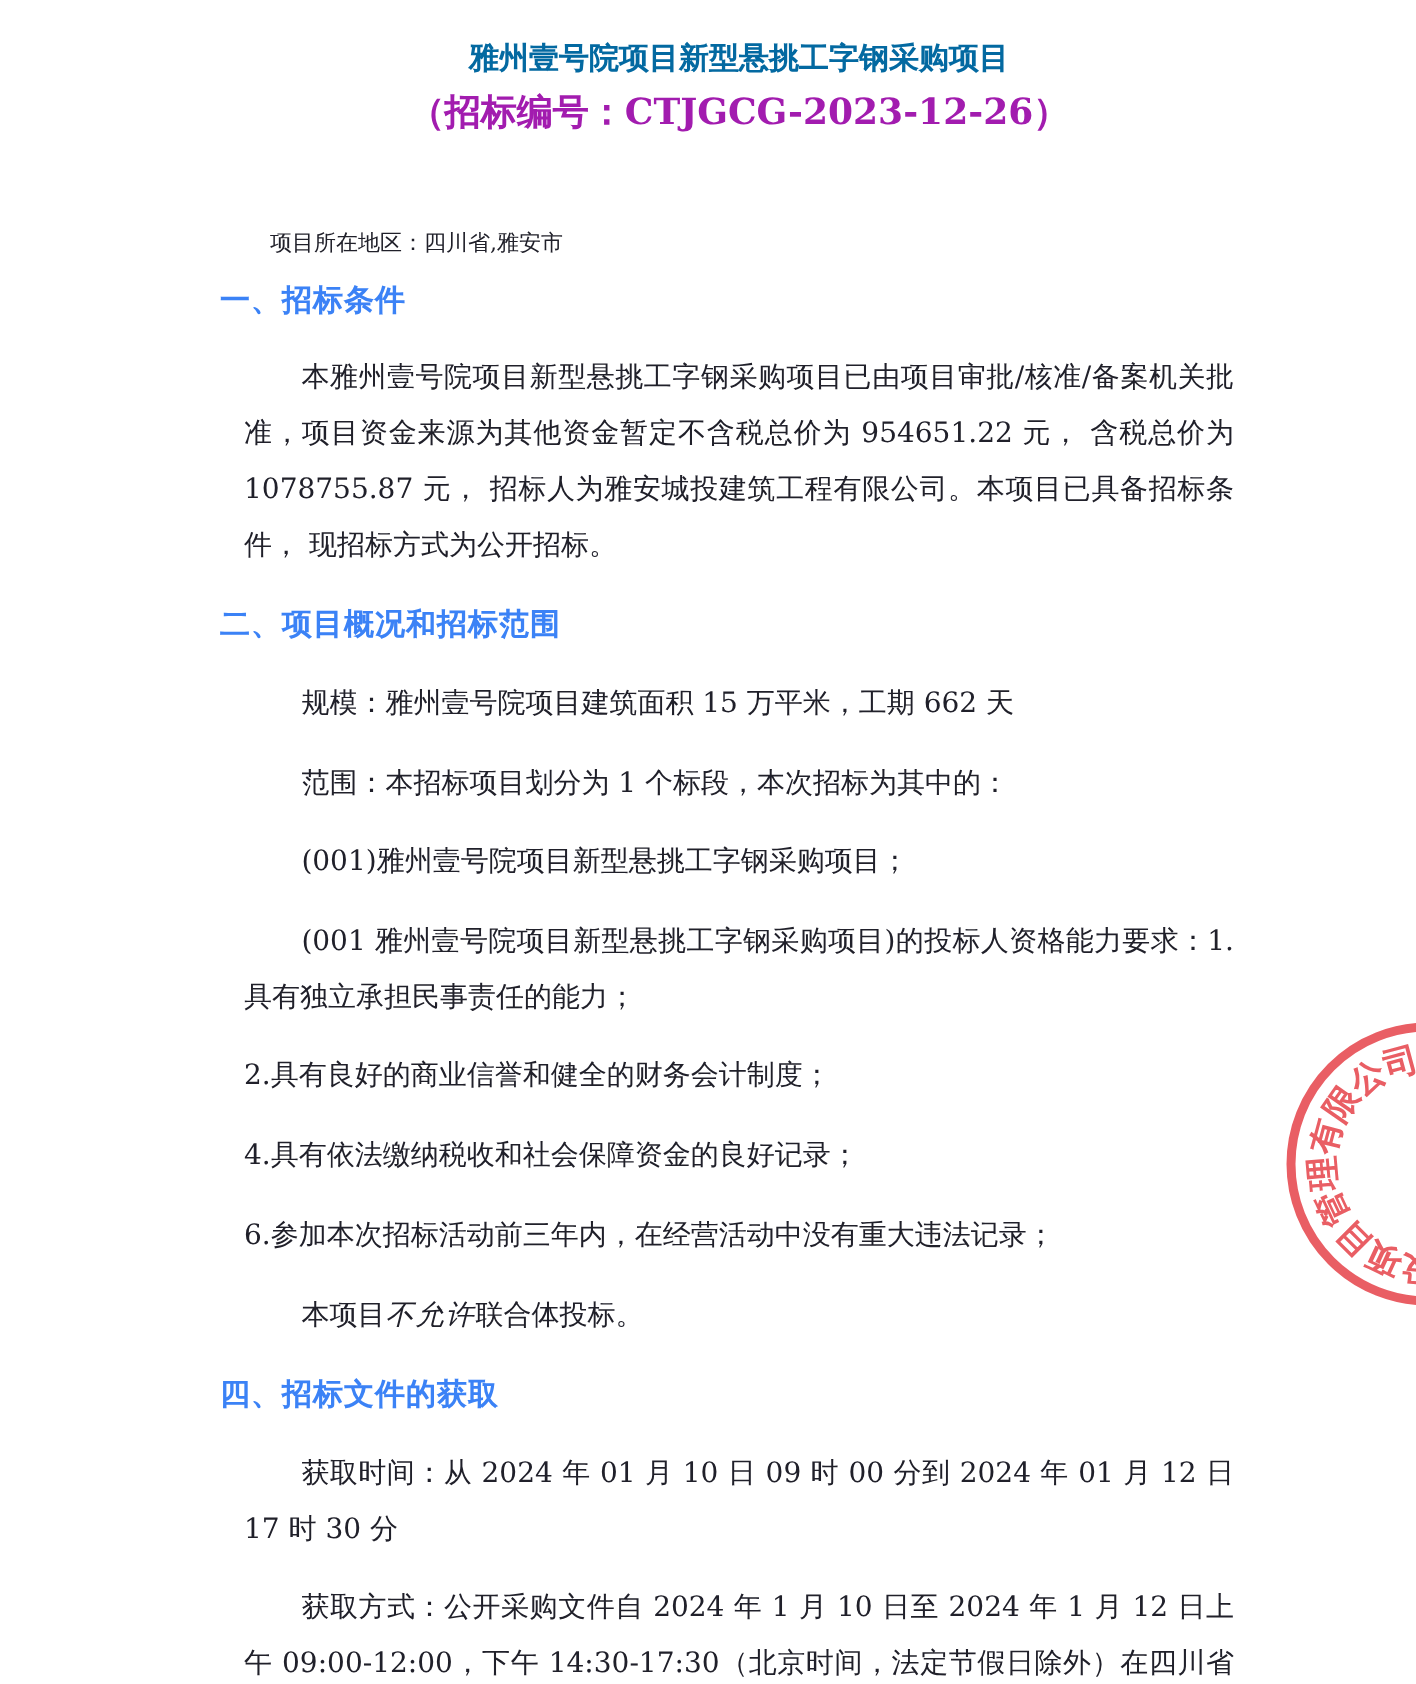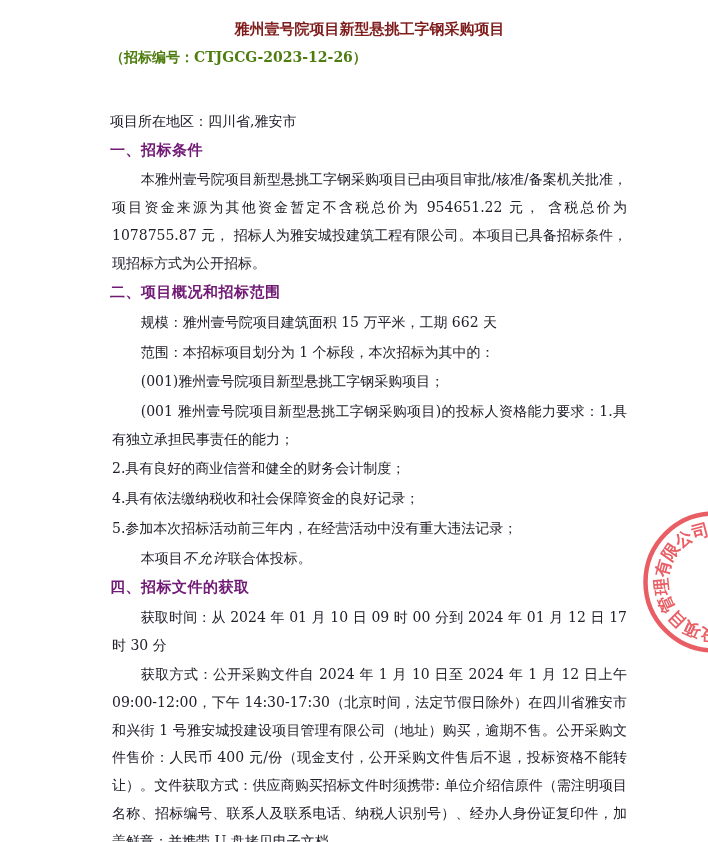--- a/index.html
+++ b/index.html
@@ -14,45 +14,47 @@
   .content{
     position:absolute;
     left:110px;top:16px;
     width:519px;
   }
   .title{
     text-align:center;
     font-size:15px;
     font-weight:bold;
     line-height:26px;
-    color:#7f1d1d;
+    color:#0369a1;
   }
   .subtitle{
-    font-size:14px;
+    text-align:center;
+    font-size:18px;
     font-weight:bold;
     line-height:26px;
     margin-top:2px;
-    color:#4d7c0f;
+    color:#a21caf;
   }
   .location{
     margin-top:38px;
-    font-size:14px;
+    font-size:11px;
     line-height:27.7px;
+    margin-left:25px;
   }
   h2.heading{
     font-family:"DejaVu Sans","Liberation Sans",sans-serif;
     font-size:15px;
     font-weight:bold;
-    color:#701a75;
+    color:#3b82f6;
     line-height:27.7px;
     margin:1px 0 0 0;
     letter-spacing:0.5px;
   }
   p.para{
-    margin:2px;
+    margin:12px;
     font-size:14px;
     line-height:27.7px;
     text-align:justify;
   }
   p.indent{ text-indent:2.05em; }
   p.para i{ font-style:italic; letter-spacing:1px; }
   .seal{
     position:absolute;
     left:629px;top:497px;
     width:170px;height:170px;
@@ -75,21 +77,21 @@
     <p class="para indent">本雅州壹号院项目新型悬挑工字钢采购项目已由项目审批/核准/备案机关批准，项目资金来源为其他资金暂定不含税总价为 954651.22 元， 含税总价为 1078755.87 元， 招标人为雅安城投建筑工程有限公司。本项目已具备招标条件， 现招标方式为公开招标。</p>
 
     <h2 class="heading">二、项目概况和招标范围</h2>
     <p class="para indent">规模：雅州壹号院项目建筑面积 15 万平米，工期 662 天</p>
     <p class="para indent">范围：本招标项目划分为 1 个标段，本次招标为其中的：</p>
     <p class="para indent">(001)雅州壹号院项目新型悬挑工字钢采购项目；</p>
 
     <p class="para indent">(001 雅州壹号院项目新型悬挑工字钢采购项目)的投标人资格能力要求：1.具有独立承担民事责任的能力；</p>
     <p class="para">2.具有良好的商业信誉和健全的财务会计制度；</p>
     <p class="para">4.具有依法缴纳税收和社会保障资金的良好记录；</p>
-    <p class="para">5.参加本次招标活动前三年内，在经营活动中没有重大违法记录；</p>
+    <p class="para">6.参加本次招标活动前三年内，在经营活动中没有重大违法记录；</p>
     <p class="para indent"><span>本项目</span><i>不允许</i><span>联合体投标。</span></p>
 
     <h2 class="heading">四、招标文件的获取</h2>
     <p class="para indent">获取时间：从 2024 年 01 月 10 日 09 时 00 分到 2024 年 01 月 12 日 17 时 30 分</p>
     <p class="para indent">获取方式：公开采购文件自 2024 年 1 月 10 日至 2024 年 1 月 12 日上午 09:00-12:00，下午 14:30-17:30（北京时间，法定节假日除外）在四川省雅安市和兴街 1 号雅安城投建设项目管理有限公司（地址）购买，逾期不售。公开采购文件售价：人民币 400 元/份（现金支付，公开采购文件售后不退，投标资格不能转让）。文件获取方式：供应商购买招标文件时须携带: 单位介绍信原件（需注明项目名称、招标编号、联系人及联系电话、纳税人识别号）、经办人身份证复印件，加盖鲜章；并携带 U 盘拷贝电子文档。</p>
 
   </div>
 
   <svg class="seal" viewBox="-85 -85 170 170" xmlns="http://www.w3.org/2000/svg">
     <circle id="seal-ring" cx="0" cy="0" r="68.5" fill="none" stroke-width="4.5" stroke="#e7484f"></circle>

